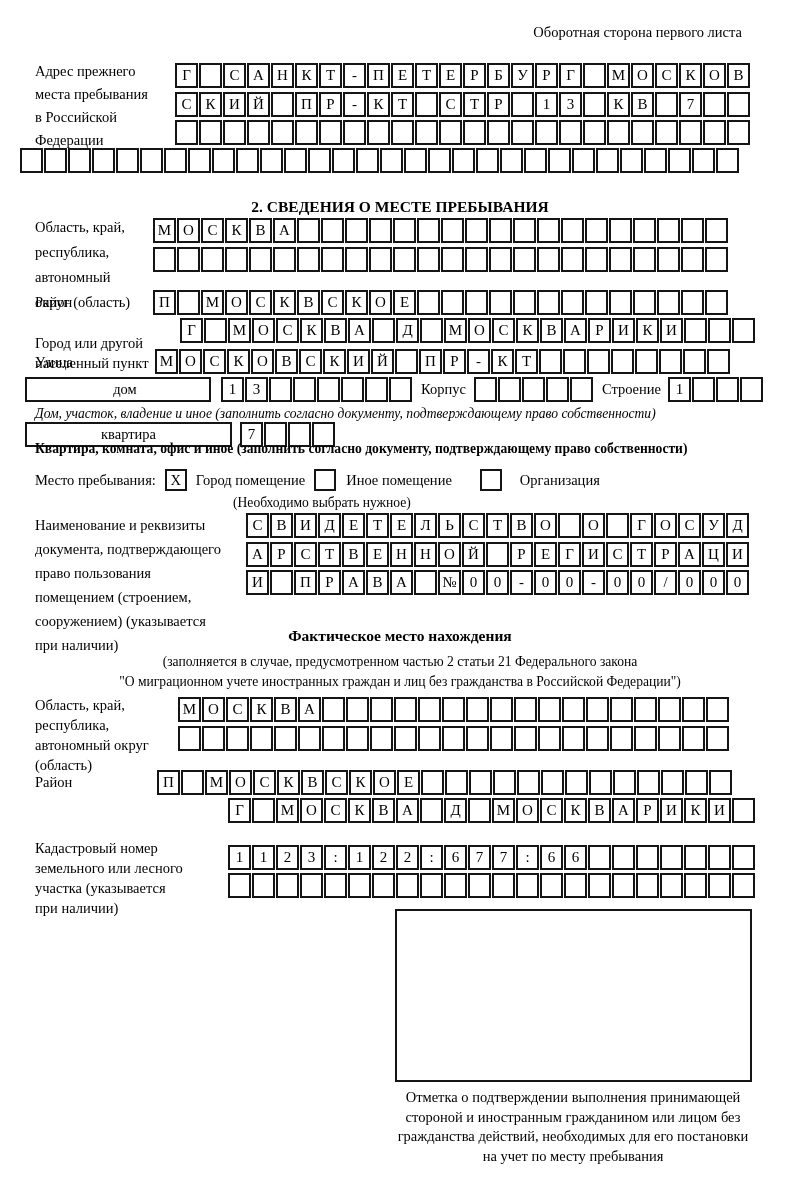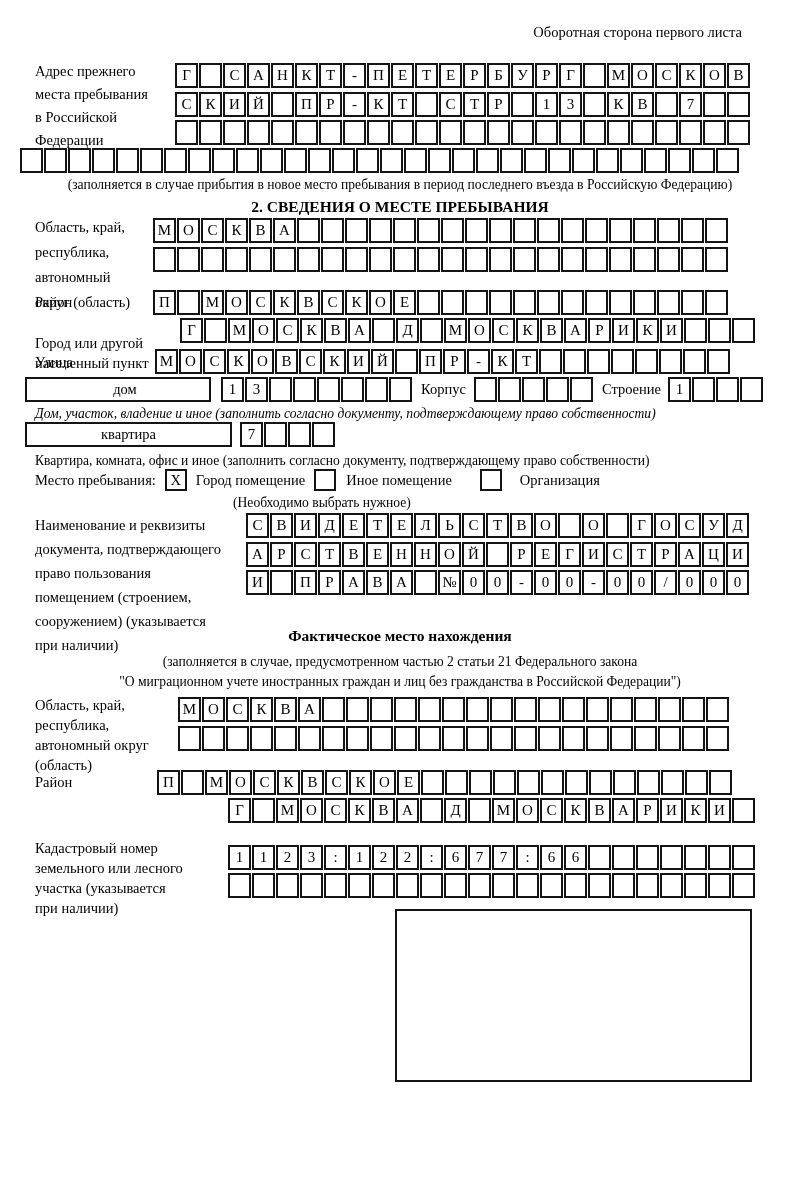--- a/index.html
+++ b/index.html
@@ -139,21 +139,20 @@
       <span class="cell"></span>
       <span class="cell"></span>
       <span class="cell"></span>
       <span class="cell"></span>
       <span class="cell"></span>
       <span class="cell"></span>
       <span class="cell"></span>
       <span class="cell"></span>
       <span class="cell"></span>
     </div>
-  <div class="abs note center" style="top:176px;">(заполняется в случае прибытия в новое место пребывания в период последнего въезда в Российскую Федерацию)</div>
 
   <div class="abs center title" style="top:198px;">2. СВЕДЕНИЯ О МЕСТЕ ПРЕБЫВАНИЯ</div>
 
   <div class="abs label lh25" style="left:35px;top:215px;width:120px;">Область, край,
 республика,
 автономный
 округ (область)</div>
   <div class="abs cellrow" style="left:153px;top:218px;">
       <span class="cell">М</span>
       <span class="cell">О</span>
@@ -324,21 +323,21 @@
 
   <div class="abs cellrow" style="left:25px;top:422px;">
     <div class="bigbox" style="width:203px;">квартира</div>
     <div class="cellrow" style="margin-left:7px;">
         <span class="cell">7</span>
         <span class="cell"></span>
         <span class="cell"></span>
         <span class="cell"></span>
       </div>
   </div>
-  <div class="abs note" style="left:35px;top:452px;">Квартира, комната, офис и иное (заполнить согласно документу, подтверждающему право собственности)</div>
+  <div class="abs note" style="left:35px;top:440px;font-weight:bold;">Квартира, комната, офис и иное (заполнить согласно документу, подтверждающему право собственности)</div>
 
   <div class="abs stayline" style="left:35px;top:469px;">
     <span style="font-size:14.5px;">Место пребывания:</span>
     <span class="checkbox" style="margin-left:9px;">X</span>
     <span style="font-size:14.5px;margin-left:9px;">Город помещение</span>
     <span class="checkbox" style="margin-left:9px;"></span>
     <span style="font-size:14.5px;margin-left:10px;">Иное помещение</span>
     <span class="checkbox" style="margin-left:28px;"></span>
     <span style="font-size:14.5px;margin-left:18px;">Организация</span>
   </div>
@@ -579,14 +578,18 @@
       <span class="cell"></span>
       <span class="cell"></span>
       <span class="cell"></span>
       <span class="cell"></span>
       <span class="cell"></span>
       <span class="cell"></span>
       <span class="cell"></span>
     </div>
 
   <div class="abs stamp" style="left:395px;top:909px;width:353px;height:169px;"></div>
+  <div class="abs caption" style="left:383px;top:1088px;width:380px;">Отметка о подтверждении выполнения принимающей
+стороной и иностранным гражданином или лицом без
+гражданства действий, необходимых для его постановки
+на учет по месту пребывания</div>
 
 </div>
 
 </body></html>

